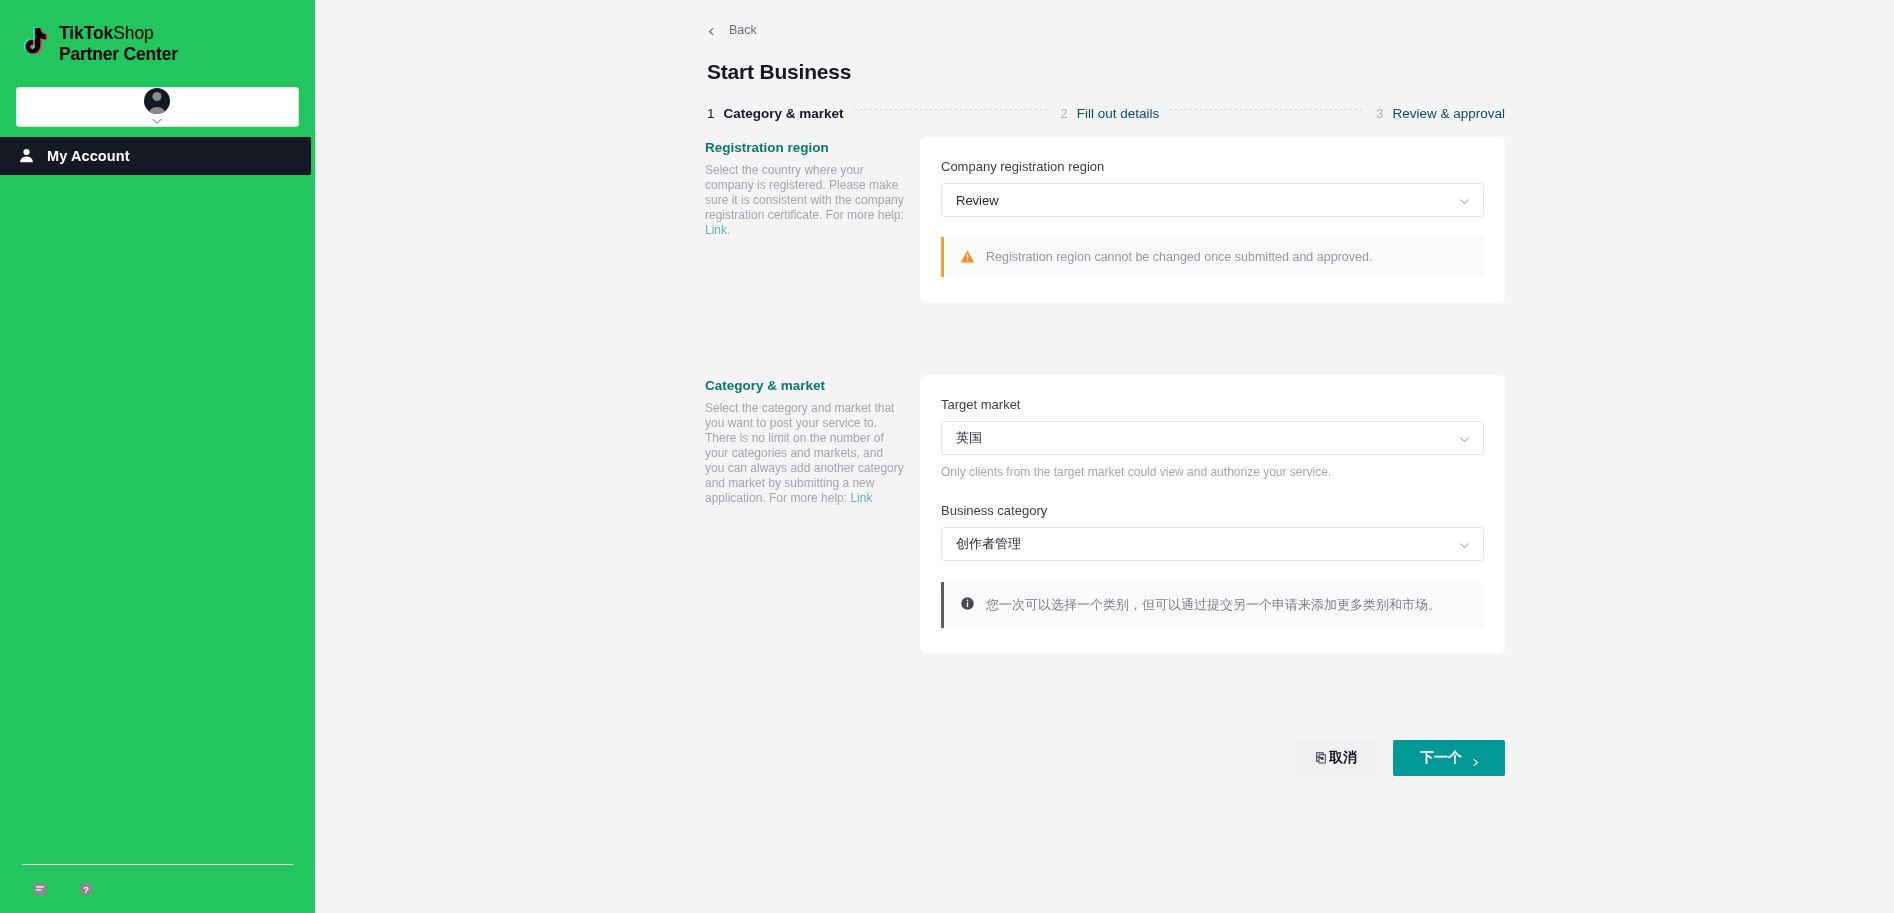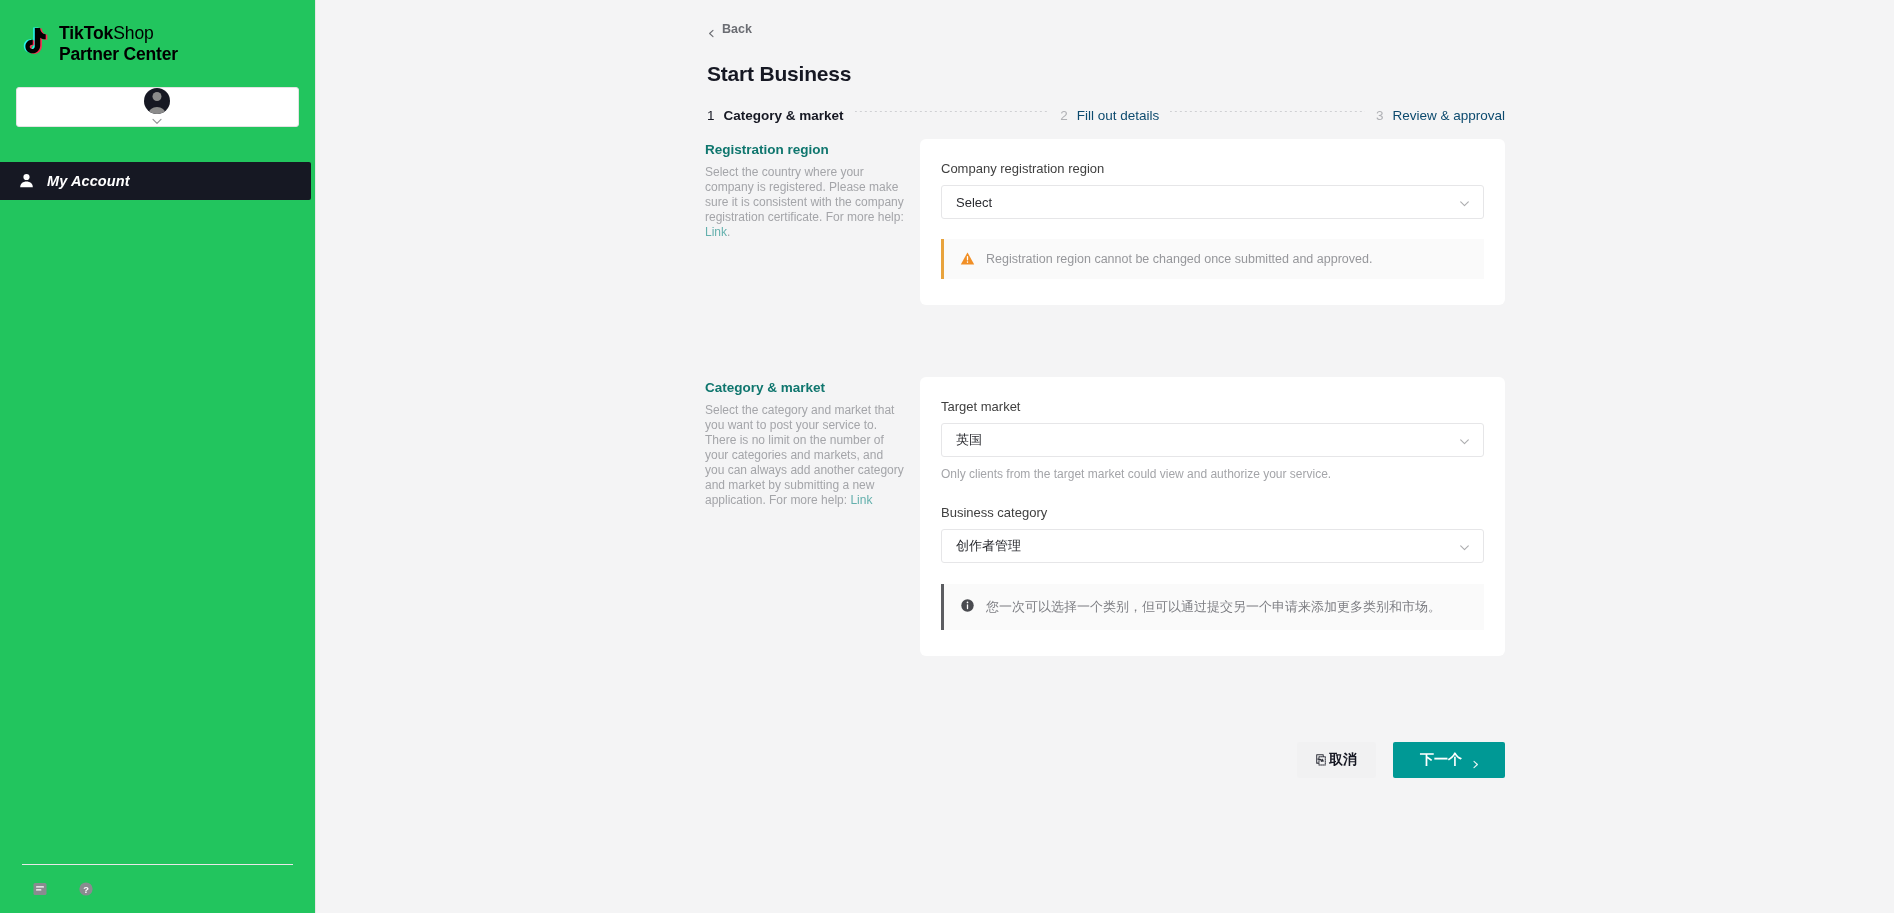--- a/index.html
+++ b/index.html
@@ -62,21 +62,21 @@
     content: ""; position: absolute; bottom: -6px; left: 50%;
     transform: translateX(-50%);
     width: 17px; height: 13px; border-radius: 50% 50% 0 0; background: #8b8b8b;
   }
   .account-name {
     flex: 1; font-size: 13.5px; color: #161823; margin-left: 13px;
     white-space: nowrap; overflow: hidden; text-overflow: ellipsis;
   }
   .chev { width: 14px; height: 14px; flex: 0 0 14px; opacity: .55; }
 
-  .nav { margin-top: 35px; font-style: italic; }
+  .nav { margin-top: 10px; }
   .nav-item {
     height: 38px;
     display: flex; align-items: center;
     padding-left: 18px;
     gap: 12px;
     cursor: pointer;
   }
   .nav-item.active { background: #161823; width: 311px; border-radius: 0 2px 2px 0; }
   .nav-item.active .nav-label { color: #fff; font-weight: 700; }
   .nav-icon { width: 17px; height: 17px; flex: 0 0 17px; display: block; }
@@ -95,22 +95,22 @@
     flex: 1; height: 913px; background: #f4f4f5;
     overflow: hidden; position: relative;
   }
   .page {
     width: 800px;
     margin: 0 auto;
     padding-top: 22px;
     position: relative;
   }
   .back-link {
-    display: inline-flex; align-items: flex-end; gap: 6px;
-    font-size: 12.5px; color: #6b6d73; cursor: pointer; margin-left: 2px; font-weight: bold;
+    display: inline-flex; align-items: center; gap: 13px;
+    font-size: 12.5px; color: #6b6d73; cursor: pointer; margin-left: 2px;
   }
   .back-caret { width: 9px; height: 9px; display: block; }
   .page-title {
     font-size: 21px; color: #161823; margin-top: 20px; margin-left: 2px;
     letter-spacing: -.2px;
   }
 
   .stepper {
     display: flex; align-items: center; margin-top: 22px; margin-left: 2px;
   }
@@ -295,21 +295,21 @@
       
       <section class="section sec-one">
         <div class="sec-desc">
           <div class="sec-title">Registration region</div>
           <p class="sec-body"><span>Select the country where your company is registered. Please make sure it is consistent with the company registration certificate. For more help: </span><a>Link</a><span>.</span></p>
         </div>
 
         <div class="card card-one">
           <div class="field-label">Company registration region</div>
           <div class="select-box">
-            <span class="select-value">Select</span>
+            <span class="select-value">Review</span>
             <span class="select-chev">
               <svg viewBox="0 0 13 13" width="13" height="13" aria-hidden="true">
                 <path d="M2.7 4.9 L6.5 8.6 L10.3 4.9" fill="none" stroke="#3a3b40" stroke-width="1.1" stroke-linecap="round" stroke-linejoin="round"></path>
               </svg>
             </span>
           </div>
 
           <div class="banner warn">
             <span class="banner-icon">
               <svg viewBox="0 0 15 15" width="15" height="15" aria-hidden="true">

